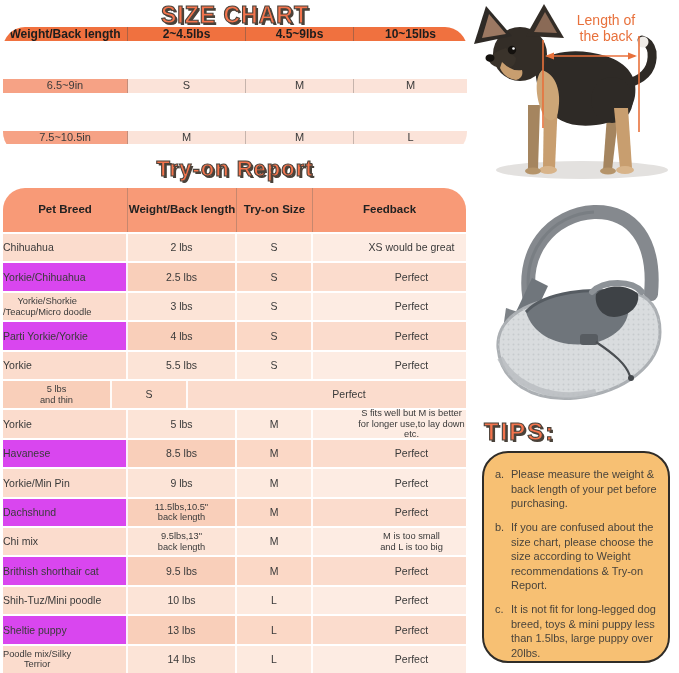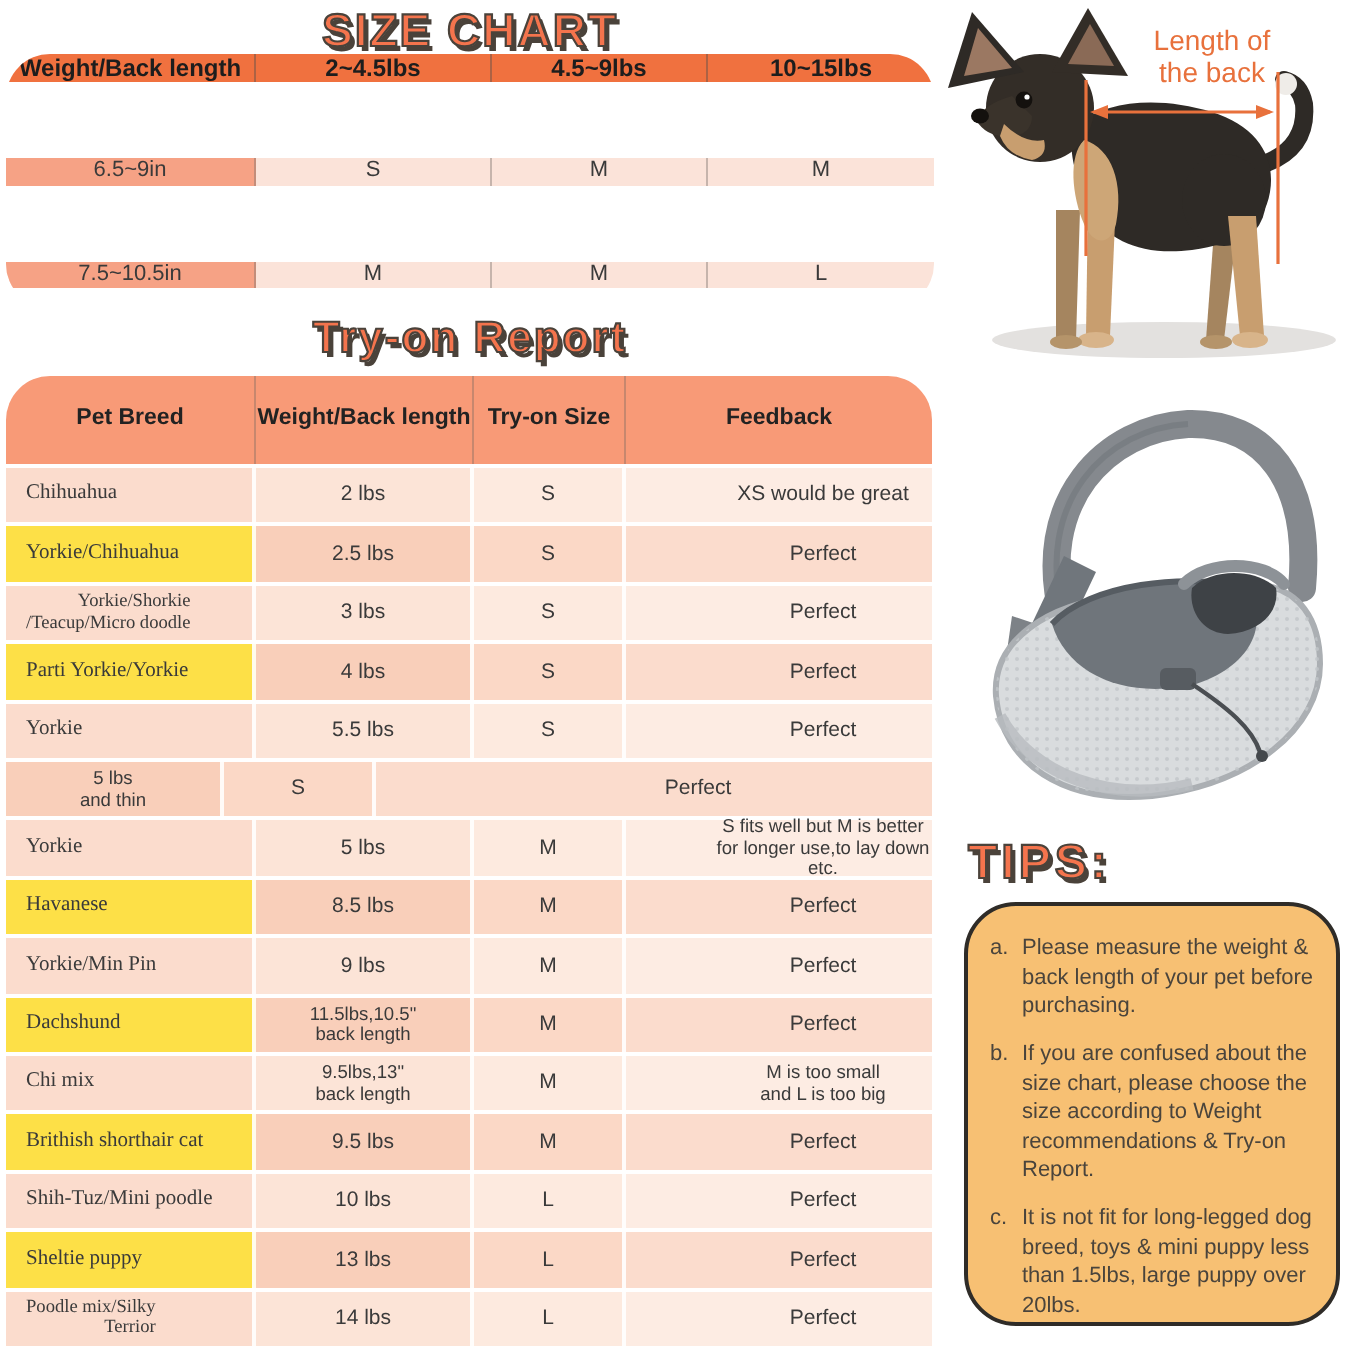--- a/index.html
+++ b/index.html
@@ -38,27 +38,27 @@
   .tr-table{
     position:absolute;left:3px;top:188px;width:463px;height:485px;
     display:flex;flex-direction:column;border-radius:22px 22px 0 0;overflow:hidden;
   }
   .tr-header{display:flex;height:44px;background:#f89a77;flex:none;}
   .tr-header .cell{font-size:11.5px;color:#222;font-weight:bold;border-right:1.5px solid rgba(110,100,95,.35);}
   .tr-header .cell:last-child{border-right:none;}
   .tr-row{display:flex;flex:1;border-top:2px solid #ffffff;min-height:25px;}
   .tr-row .cell{font-size:10.5px;border-right:2px solid rgba(255,255,255,.9);}
   .tr-row .cell:last-child{border-right:none;padding-left:44px;}
-  .tr-row .cell.c0{justify-content:flex-start;text-align:right;padding-left:10px;font-family:Liberation Serif, serif;}
+  .tr-row .cell.c0{justify-content:flex-start;text-align:center;}
   .tcol0{width:125px;}.tcol1{width:109px;}.tcol2{width:76px;}.tcol3{flex:1;}
   .tr-row.light .c0{background:#fbdccd;}
   .tr-row.light .c1{background:#fce4d7;}
   .tr-row.light .c2{background:#fdeadf;}
   .tr-row.light .c3{background:#fdece3;}
-  .tr-row.dark .c0{background:#fde047;}
+  .tr-row.dark .c0{background:#d946ef;}
   .tr-row.dark .c1{background:#f9cfba;}
   .tr-row.dark .c2{background:#fbd8c6;}
   .tr-row.dark .c3{background:#fbdccd;}
   .cell.small{font-size:9.3px;line-height:1.15;}
   
   .dog-wrap{position:absolute;left:462px;top:0;width:217px;height:185px;}
   .annotation{
     position:absolute;left:556px;top:12px;width:100px;text-align:center;
     color:#e8713c;font-size:14px;line-height:1.15;white-space:pre-line;
   }

